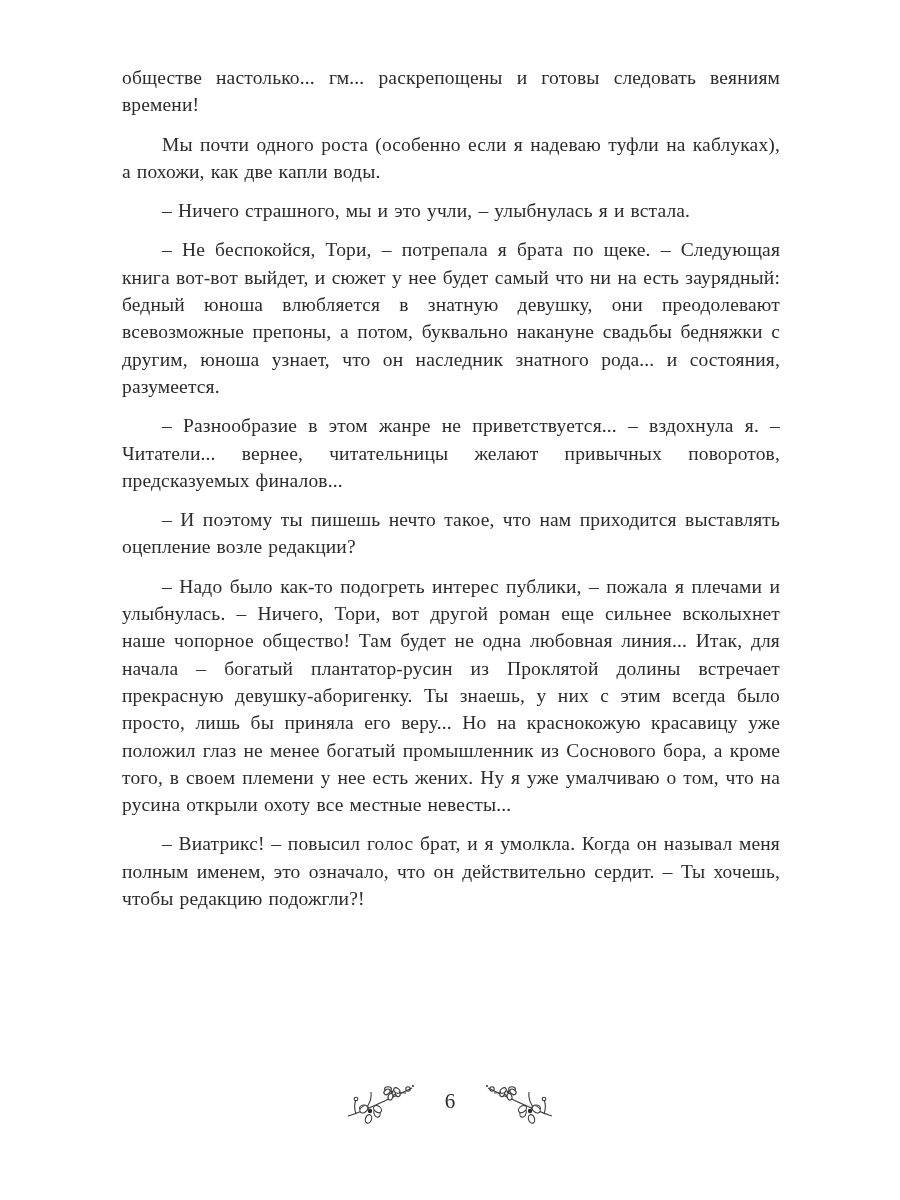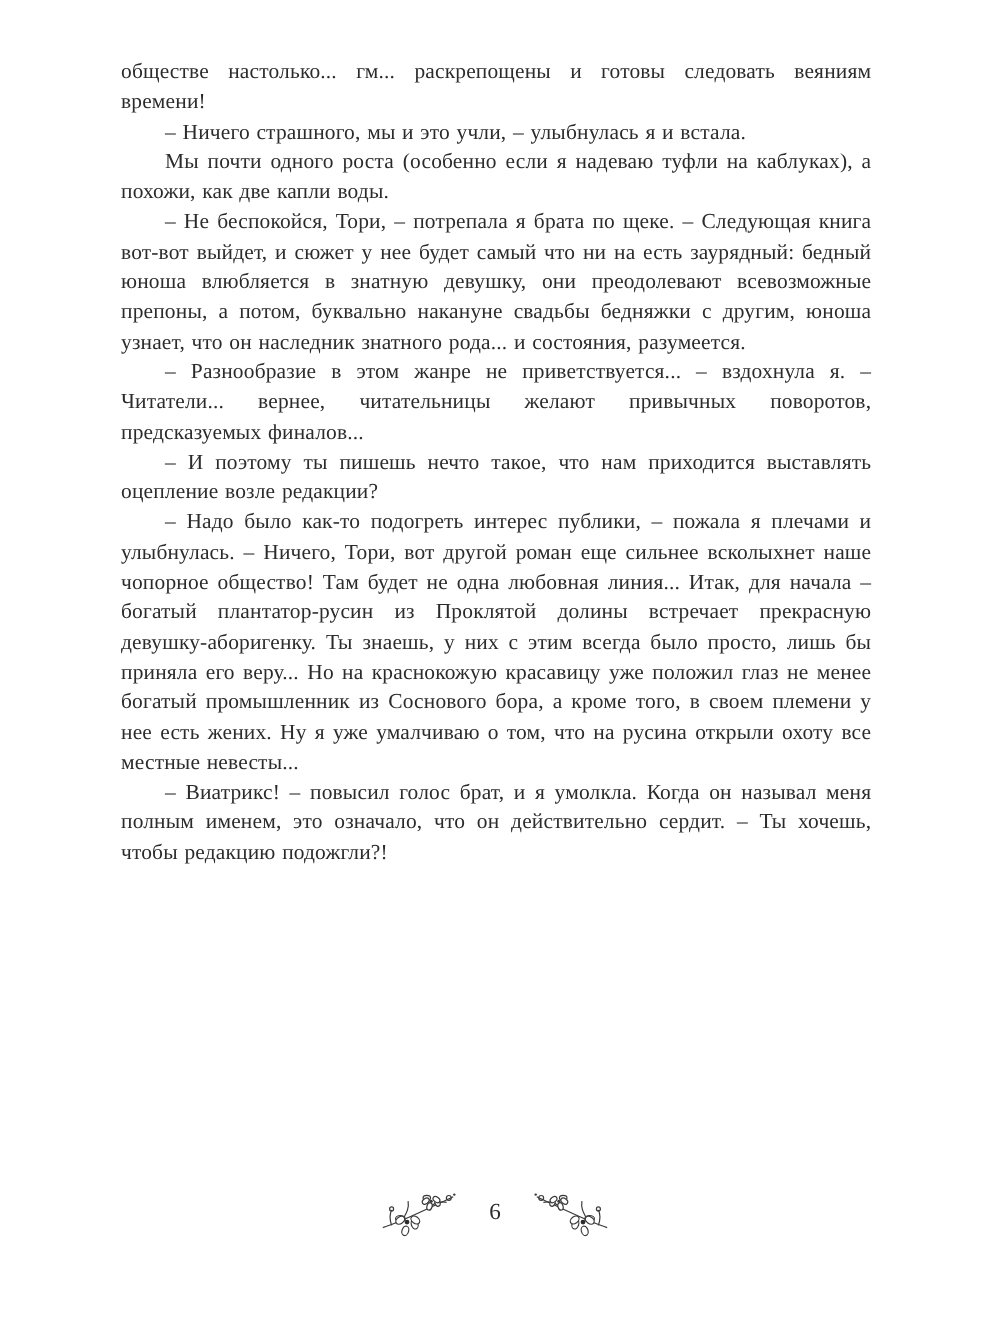--- a/index.html
+++ b/index.html
@@ -15,21 +15,21 @@
     color: #2b2b2b;
     overflow: hidden;
   }
   .page {
     position: absolute;
     left: 110px;
     top: 52px;
     width: 682px;
   }
   .page p {
-    margin: 0;
+    margin: 12px;
     padding: 0;
     font-size: 19.5px;
     line-height: 27.3px;
     text-align: justify;
     text-indent: 40px;
     letter-spacing: 0.15px;
     word-spacing: 1px;
   }
   .page p.no-indent {
     text-indent: 0;
@@ -75,22 +75,22 @@
   .ornament circle.dot {
     fill: #3a3a3a;
     stroke: none;
   }
 </style>
 </head>
 <body>
 
 <div class="page">
   <p class="no-indent">обществе настолько... гм... раскрепощены и готовы следовать веяниям времени!</p>
+  <p>Мы почти одного роста (особенно если я надеваю туфли на каблуках), а похожи, как две капли воды.</p>
   <p>– Ничего страшного, мы и это учли, – улыбнулась я и встала.</p>
-  <p>Мы почти одного роста (особенно если я надеваю туфли на каблуках), а похожи, как две капли воды.</p>
   <p>– Не беспокойся, Тори, – потрепала я брата по щеке. – Следующая книга вот-вот выйдет, и сюжет у нее будет самый что ни на есть заурядный: бедный юноша влюбляется в знатную девушку, они преодолевают всевозможные препоны, а потом, буквально накануне свадьбы бедняжки с другим, юноша узнает, что он наследник знатного рода... и состояния, разумеется.</p>
   <p>– Разнообразие в этом жанре не приветствуется... – вздохнула я. – Читатели... вернее, читательницы желают привычных поворотов, предсказуемых финалов...</p>
   <p>– И поэтому ты пишешь нечто такое, что нам приходится выставлять оцепление возле редакции?</p>
   <p>– Надо было как-то подогреть интерес публики, – пожала я плечами и улыбнулась. – Ничего, Тори, вот другой роман еще сильнее всколыхнет наше чопорное общество! Там будет не одна любовная линия... Итак, для начала – богатый плантатор-русин из Проклятой долины встречает прекрасную девушку-аборигенку. Ты знаешь, у них с этим всегда было просто, лишь бы приняла его веру... Но на краснокожую красавицу уже положил глаз не менее богатый промышленник из Соснового бора, а кроме того, в своем племени у нее есть жених. Ну я уже умалчиваю о том, что на русина открыли охоту все местные невесты...</p>
   <p>– Виатрикс! – повысил голос брат, и я умолкла. Когда он называл меня полным именем, это означало, что он действительно сердит. – Ты хочешь, чтобы редакцию подожгли?!</p>
 </div>
 
 <div class="footer">
   <svg class="ornament" viewBox="0 0 72 46" xmlns="http://www.w3.org/2000/svg">
 

